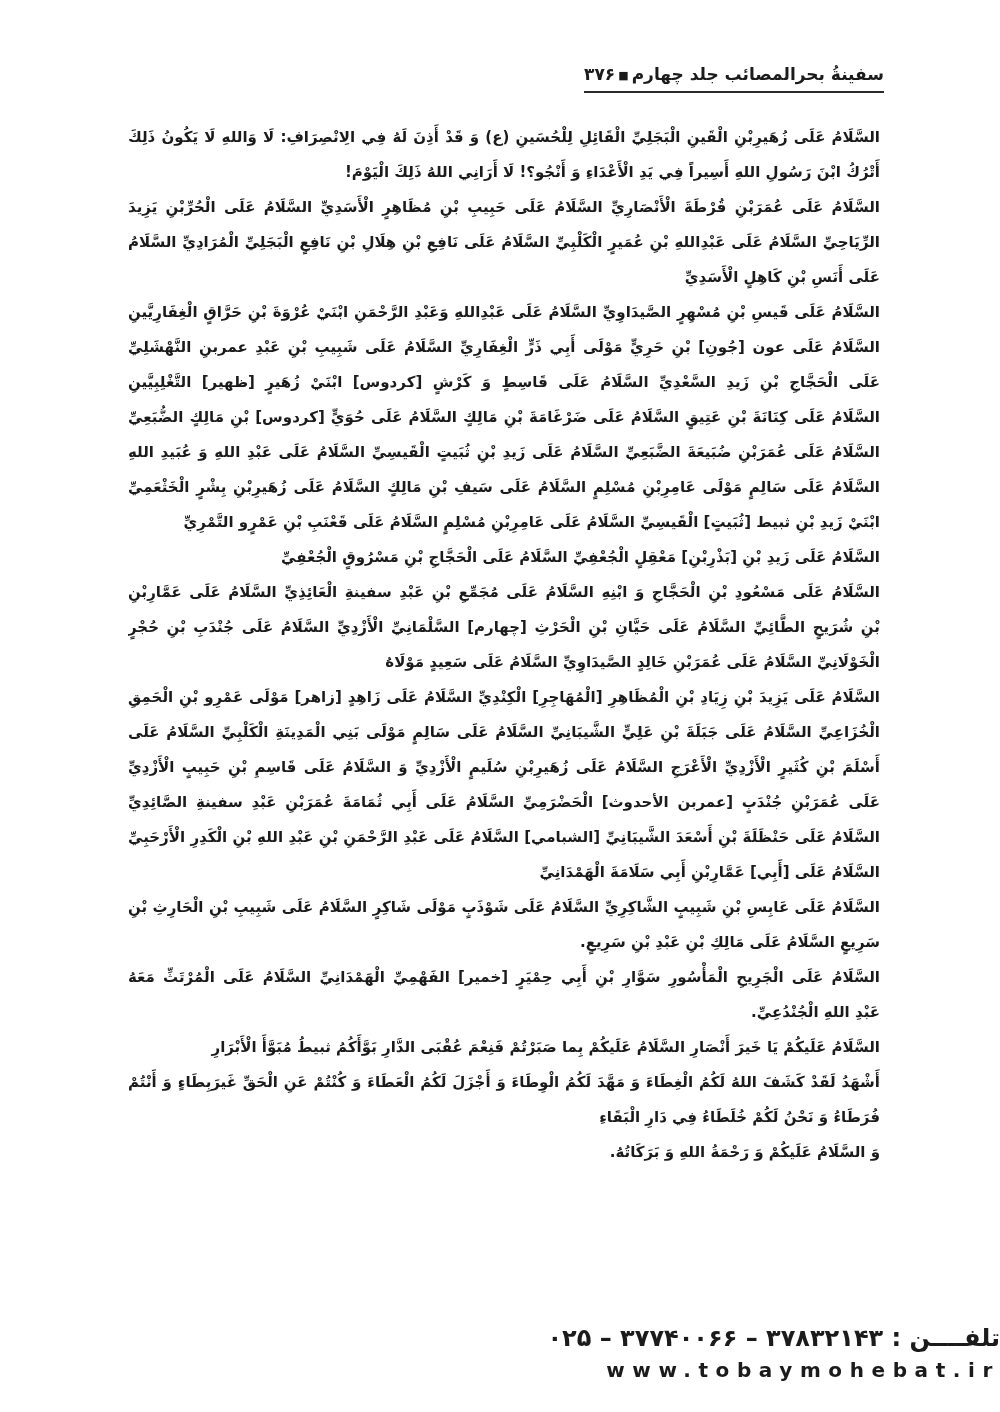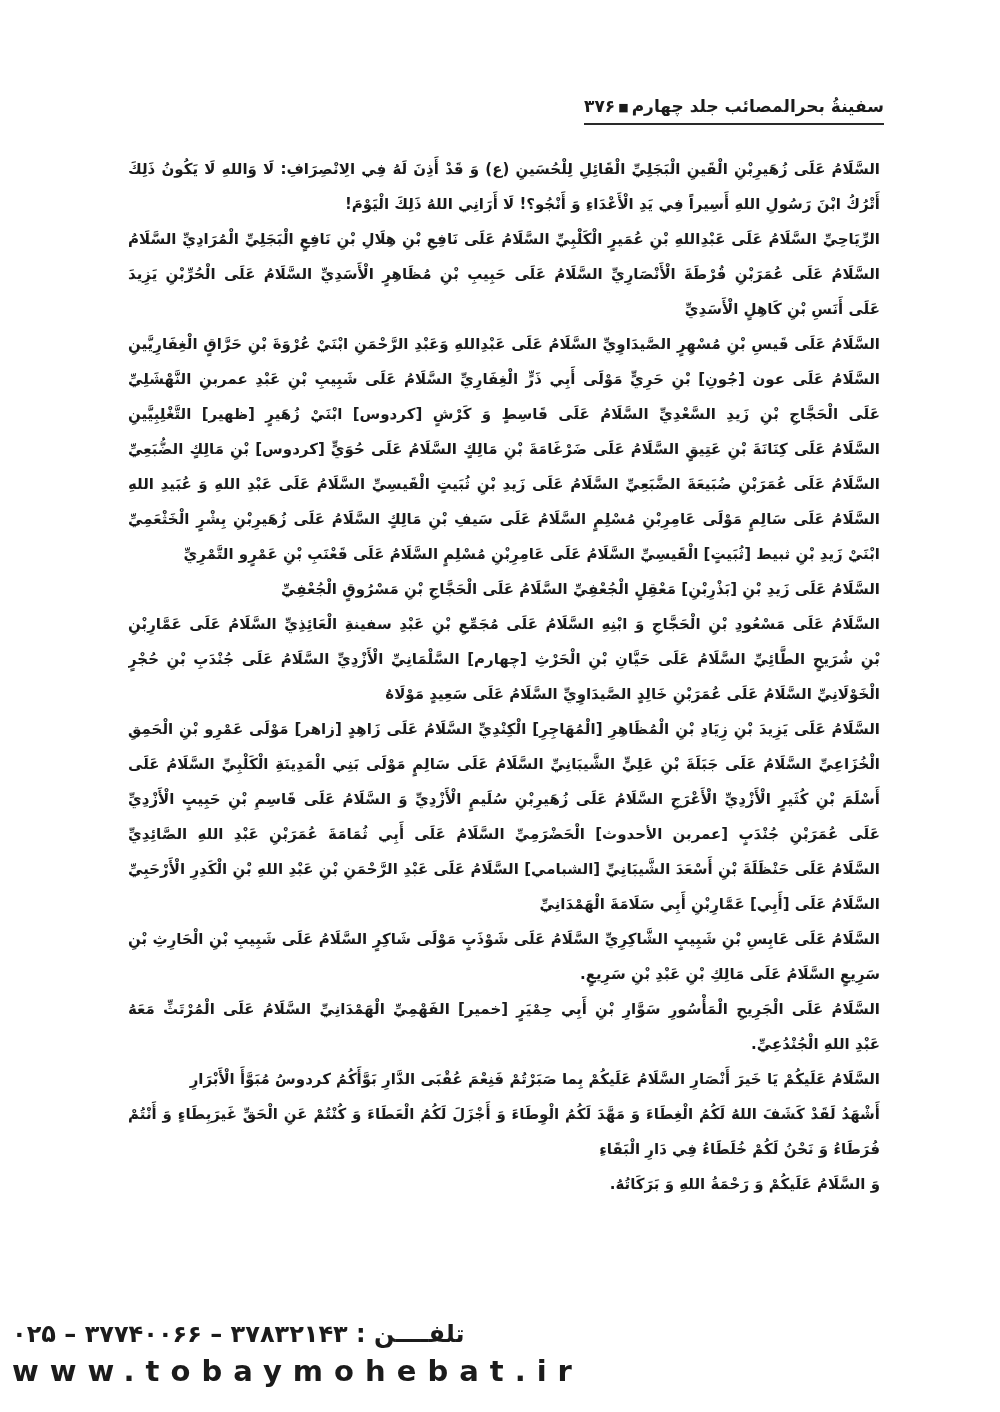--- a/index.html
+++ b/index.html
@@ -9,21 +9,21 @@
     margin:0 auto;
     background:#ffffff;
     color:#1b1b1b;
     font-family:"DejaVu Sans",sans-serif;
     overflow:hidden;
   }
   
   .header{
     direction:rtl;
     text-align:right;
-    padding:96px 116px 0 116px;
+    padding:64px 116px 0 116px;
   }
   .header-inner{
     display:inline-block;
     border-bottom:2px solid #2a2a2a;
     padding-bottom:7px;
     font-size:17px;
     font-weight:bold;
     white-space:nowrap;
   }
   .header-sep{
@@ -45,78 +45,78 @@
     text-align-last:justify;
     white-space:normal;
     overflow:hidden;
   }
   .line.center{}
   .line.right{}
   
   .footer{
     position:absolute;
     left:0;right:0;
-    bottom:24px;
-    text-align:left;
+    bottom:30px;
+    text-align:right;
     margin-left:12px;
   }
   .phone-line{
     direction:rtl;
     font-size:24px;
     font-weight:bold;
     color:#1b1b1b;
     letter-spacing:1px;
   }
   .website-line{
     direction:ltr;
     margin-top:6px;
-    font-size:29px;
+    font-size:20px;
     font-weight:bold;
     letter-spacing:0.38em;
     color:#1b1b1b;
   }
 </style>
 </head>
 <body>
 
 <div class="page">
 
   <div class="header">
     <span class="header-inner"><span>سفينةُ بحرالمصائب جلد چهارم</span><span class="header-sep">■</span><span>۳۷۶</span></span>
   </div>
 
   <div class="body-text">
 
   <div class="line justify">السَّلَامُ عَلَى زُهَيرِبْنِ الْقَينِ الْبَجَلِيِّ الْقَائِلِ لِلْحُسَينِ (ع) وَ قَدْ أَذِنَ لَهُ فِي الِانْصِرَافِ: لَا وَاللهِ لَا يَكُونُ ذَلِكَ أَبَداً</div>
       <div class="line center">أَتْرُكُ ابْنَ رَسُولِ اللهِ أَسِيراً فِي يَدِ الْأَعْدَاءِ وَ أَنْجُو؟! لَا أَرَانِي اللهُ ذَلِكَ الْيَوْمَ!</div>
+      <div class="line justify">السَّلَامُ عَلَى عُمَرَبْنِ قُرْطَةَ الْأَنْصَارِيِّ السَّلَامُ عَلَى حَبِيبِ بْنِ مُظَاهِرٍ الْأَسَدِيِّ السَّلَامُ عَلَى الْحُرِّبْنِ يَزِيدَ</div>
       <div class="line justify">الرِّيَاحِيِّ السَّلَامُ عَلَى عَبْدِاللهِ بْنِ عُمَيرٍ الْكَلْبِيِّ السَّلَامُ عَلَى نَافِعِ بْنِ هِلَالِ بْنِ نَافِعٍ الْبَجَلِيِّ الْمُرَادِيِّ السَّلَامُ</div>
-      <div class="line justify">السَّلَامُ عَلَى عُمَرَبْنِ قُرْطَةَ الْأَنْصَارِيِّ السَّلَامُ عَلَى حَبِيبِ بْنِ مُظَاهِرٍ الْأَسَدِيِّ السَّلَامُ عَلَى الْحُرِّبْنِ يَزِيدَ</div>
       <div class="line center">عَلَى أَنَسِ بْنِ كَاهِلٍ الْأَسَدِيِّ</div>
       <div class="line justify">السَّلَامُ عَلَى قَيسِ بْنِ مُسْهِرٍ الصَّيدَاوِيِّ السَّلَامُ عَلَى عَبْدِاللهِ وَعَبْدِ الرَّحْمَنِ ابْنَيْ عُرْوَةَ بْنِ حَرَّاقٍ الْغِفَارِيَّينِ</div>
       <div class="line justify">السَّلَامُ عَلَى عون [جُونِ] بْنِ حَرِيٍّ مَوْلَى أَبِي ذَرٍّ الْغِفَارِيِّ السَّلَامُ عَلَى شَبِيبِ بْنِ عَبْدِ عمربنِ النَّهْشَلِيِّ السَّلَامُ</div>
       <div class="line justify">عَلَى الْحَجَّاجِ بْنِ زَيدِ السَّعْدِيِّ السَّلَامُ عَلَى قَاسِطٍ وَ كَرْشٍ [كردوس] ابْنَيْ زُهَيرٍ [ظهير] التَّغْلِبِيَّينِ</div>
       <div class="line justify">السَّلَامُ عَلَى كِنَانَةَ بْنِ عَتِيقٍ السَّلَامُ عَلَى ضَرْغَامَةَ بْنِ مَالِكٍ السَّلَامُ عَلَى حُوَيٍّ [كردوس] بْنِ مَالِكٍ الضُّبَعِيِّ</div>
       <div class="line justify">السَّلَامُ عَلَى عُمَرَبْنِ ضُبَيعَةَ الضَّبَعِيِّ السَّلَامُ عَلَى زَيدِ بْنِ ثُبَيتٍ الْقَيسِيِّ السَّلَامُ عَلَى عَبْدِ اللهِ وَ عُبَيدِ اللهِ</div>
       <div class="line justify">السَّلَامُ عَلَى سَالِمٍ مَوْلَى عَامِرِبْنِ مُسْلِمٍ السَّلَامُ عَلَى سَيفِ بْنِ مَالِكٍ السَّلَامُ عَلَى زُهَيرِبْنِ بِشْرٍ الْخَثْعَمِيِّ</div>
       <div class="line center">ابْنَيْ زَيدِ بْنِ ثبيط [ثُبَيتٍ] الْقَيسِيِّ السَّلَامُ عَلَى عَامِرِبْنِ مُسْلِمٍ السَّلَامُ عَلَى قَعْنَبِ بْنِ عَمْرٍو التَّمْرِيِّ</div>
       <div class="line center">السَّلَامُ عَلَى زَيدِ بْنِ [بَذْرِبْنِ] مَعْقِلٍ الْجُعْفِيِّ السَّلَامُ عَلَى الْحَجَّاجِ بْنِ مَسْرُوقٍ الْجُعْفِيِّ</div>
       <div class="line justify">السَّلَامُ عَلَى مَسْعُودِ بْنِ الْحَجَّاجِ وَ ابْنِهِ السَّلَامُ عَلَى مُجَمِّعِ بْنِ عَبْدِ سفينةِ الْعَائِذِيِّ السَّلَامُ عَلَى عَمَّارِبْنِ حَسَّانَ</div>
       <div class="line justify">بْنِ شُرَيحٍ الطَّائِيِّ السَّلَامُ عَلَى حَيَّانِ بْنِ الْحَرْثِ [چهارم] السَّلْمَانِيِّ الْأَزْدِيِّ السَّلَامُ عَلَى جُنْدَبِ بْنِ حُجْرٍ</div>
       <div class="line center">الْخَوْلَانِيِّ السَّلَامُ عَلَى عُمَرَبْنِ خَالِدٍ الصَّيدَاوِيِّ السَّلَامُ عَلَى سَعِيدٍ مَوْلَاهُ</div>
       <div class="line justify">السَّلَامُ عَلَى يَزِيدَ بْنِ زِيَادِ بْنِ الْمُظَاهِرِ [الْمُهَاجِرِ] الْكِنْدِيِّ السَّلَامُ عَلَى زَاهِدٍ [زاهر] مَوْلَى عَمْرِو بْنِ الْحَمِقِ</div>
       <div class="line justify">الْخُزَاعِيِّ السَّلَامُ عَلَى جَبَلَةَ بْنِ عَلِيٍّ الشَّيبَانِيِّ السَّلَامُ عَلَى سَالِمٍ مَوْلَى بَنِي الْمَدِينَةِ الْكَلْبِيِّ السَّلَامُ عَلَى</div>
       <div class="line justify">أَسْلَمَ بْنِ كُثَيرٍ الْأَزْدِيِّ الْأَعْرَجِ السَّلَامُ عَلَى زُهَيرِبْنِ سُلَيمٍ الْأَزْدِيِّ وَ السَّلَامُ عَلَى قَاسِمِ بْنِ حَبِيبٍ الْأَزْدِيِّ السَّلَامُ</div>
-      <div class="line justify">عَلَى عُمَرَبْنِ جُنْدَبٍ [عمربن الأحدوث] الْحَضْرَمِيِّ السَّلَامُ عَلَى أَبِي ثُمَامَةَ عُمَرَبْنِ عَبْدِ اللهِ الصَّائِدِيِّ</div>
+      <div class="line justify">عَلَى عُمَرَبْنِ جُنْدَبٍ [عمربن الأحدوث] الْحَضْرَمِيِّ السَّلَامُ عَلَى أَبِي ثُمَامَةَ عُمَرَبْنِ عَبْدِ سفينةِ الصَّائِدِيِّ</div>
       <div class="line justify">السَّلَامُ عَلَى حَنْظَلَةَ بْنِ أَسْعَدَ الشَّيبَانِيِّ [الشبامي] السَّلَامُ عَلَى عَبْدِ الرَّحْمَنِ بْنِ عَبْدِ اللهِ بْنِ الْكَدِرِ الْأَرْحَبِيِّ</div>
       <div class="line center">السَّلَامُ عَلَى [أَبِي] عَمَّارِبْنِ أَبِي سَلَامَةَ الْهَمْدَانِيِّ</div>
       <div class="line justify">السَّلَامُ عَلَى عَابِسِ بْنِ شَبِيبٍ الشَّاكِرِيِّ السَّلَامُ عَلَى شَوْذَبٍ مَوْلَى شَاكِرٍ السَّلَامُ عَلَى شَبِيبِ بْنِ الْحَارِثِ بْنِ</div>
       <div class="line center">سَرِيعٍ السَّلَامُ عَلَى مَالِكِ بْنِ عَبْدِ بْنِ سَرِيعٍ.</div>
       <div class="line justify">السَّلَامُ عَلَى الْجَرِيحِ الْمَأْسُورِ سَوَّارِ بْنِ أَبِي حِمْيَرٍ [خمير] الفَهْمِيِّ الْهَمْدَانِيِّ السَّلَامُ عَلَى الْمُرْتَثِّ مَعَهُ عَمْرِو بْنِ</div>
       <div class="line right">عَبْدِ اللهِ الْجُنْدُعِيِّ.</div>
-      <div class="line right">السَّلَامُ عَلَيكُمْ يَا خَيرَ أَنْصَارِ السَّلَامُ عَلَيكُمْ بِما صَبَرْتُمْ فَنِعْمَ عُقْبَى الدَّارِ بَوَّأَكُمُ كردوسُ مُبَوَّأَ الْأَبْرَارِ</div>
+      <div class="line right">السَّلَامُ عَلَيكُمْ يَا خَيرَ أَنْصَارِ السَّلَامُ عَلَيكُمْ بِما صَبَرْتُمْ فَنِعْمَ عُقْبَى الدَّارِ بَوَّأَكُمُ ثبيطُ مُبَوَّأَ الْأَبْرَارِ</div>
       <div class="line justify">أَشْهَدُ لَقَدْ كَشَفَ اللهُ لَكُمُ الْغِطَاءَ وَ مَهَّدَ لَكُمُ الْوِطَاءَ وَ أَجْزَلَ لَكُمُ الْعَطَاءَ وَ كُنْتُمْ عَنِ الْحَقِّ غَيرَبِطَاءٍ وَ أَنْتُمْ لَنَا</div>
       <div class="line right">فُرَطَاءُ وَ نَحْنُ لَكُمْ خُلَطَاءُ فِي دَارِ الْبَقَاءِ</div>
       <div class="line right">وَ السَّلَامُ عَلَيكُمْ وَ رَحْمَةُ اللهِ وَ بَرَكَاتُهُ.</div>
     </div>
 
   <div class="footer">
     <div class="phone-line">تلفــــن :  ۳۷۸۳۲۱۴۳ – ۳۷۷۴۰۰۶۶ – ۰۲۵</div>
     <div class="website-line">www.tobaymohebat.ir</div>
   </div>
 

